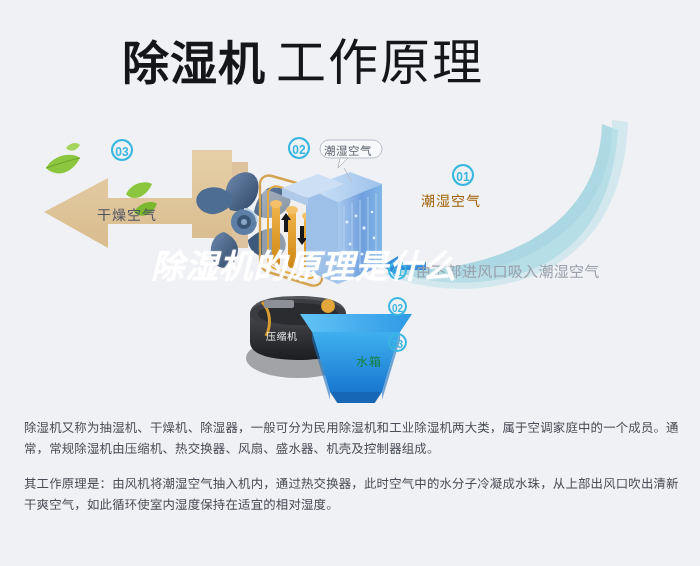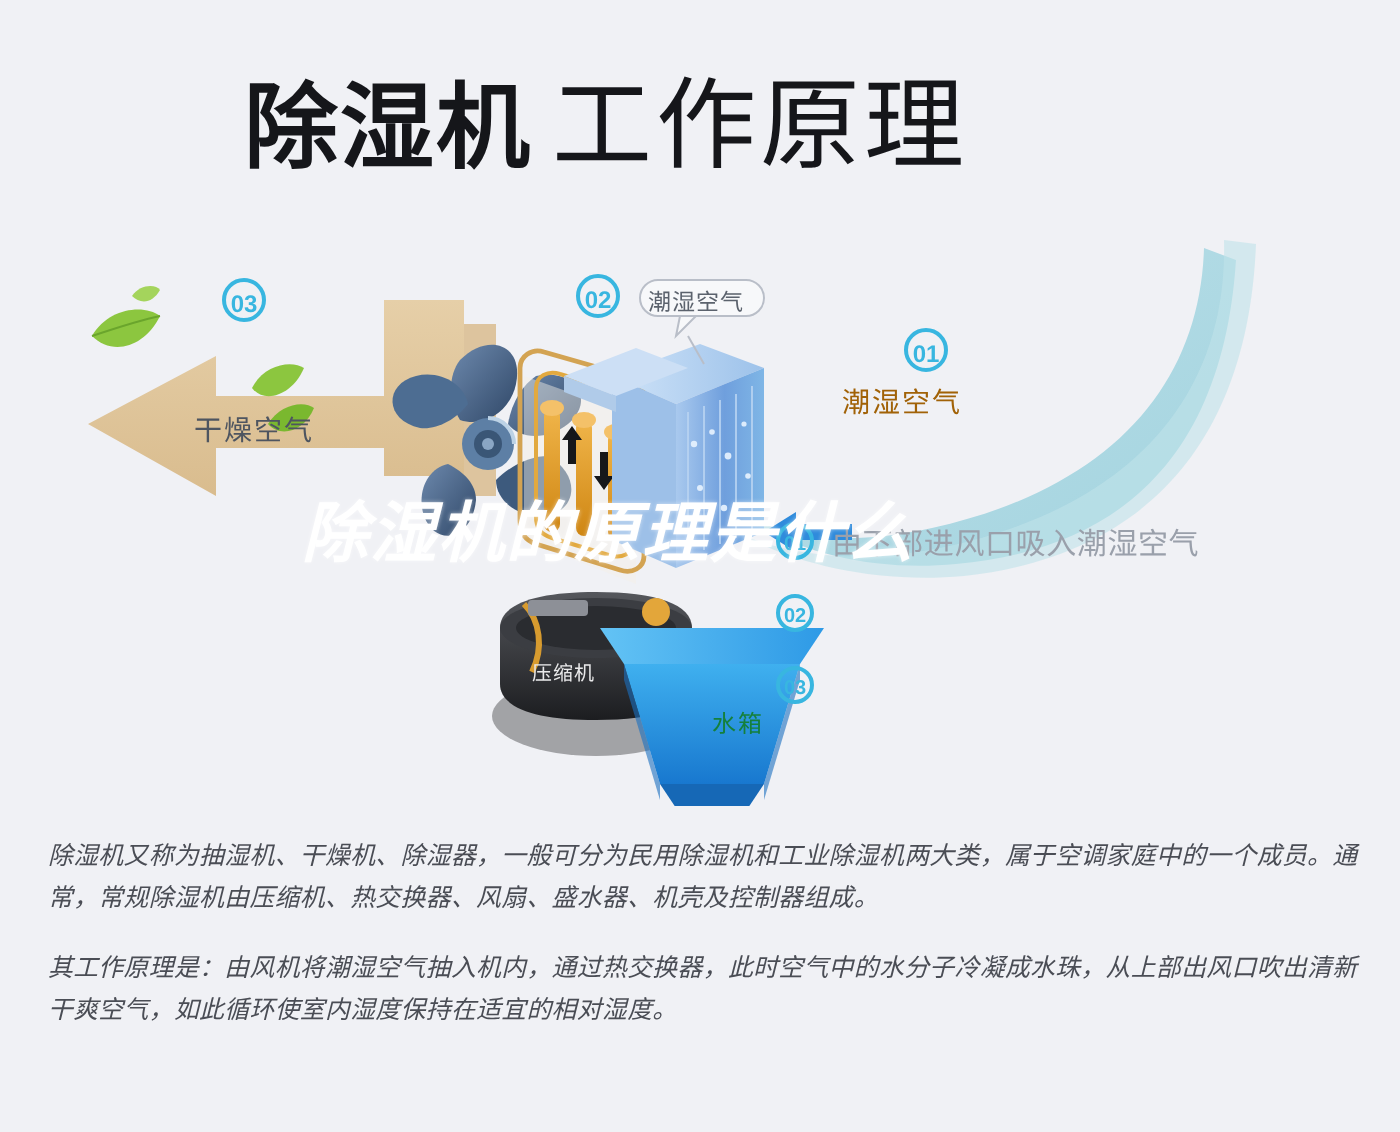--- a/index.html
+++ b/index.html
@@ -114,21 +114,20 @@
     left: 24px;
     top: 418px;
     width: 656px;
   }
   .copy p {
     margin: 0;
     font-size: 12.4px;
     line-height: 21px;
     color: #4a4d55;
     letter-spacing: 0.2px;
-    font-style: italic;
   }
   .copy .gap { height: 14px; }
 
   
 </style>
 </head>
 <body>
 
 <div class="title-wrap">
   <span class="title-bold">除湿机</span><span class="title-light">工作原理</span>

